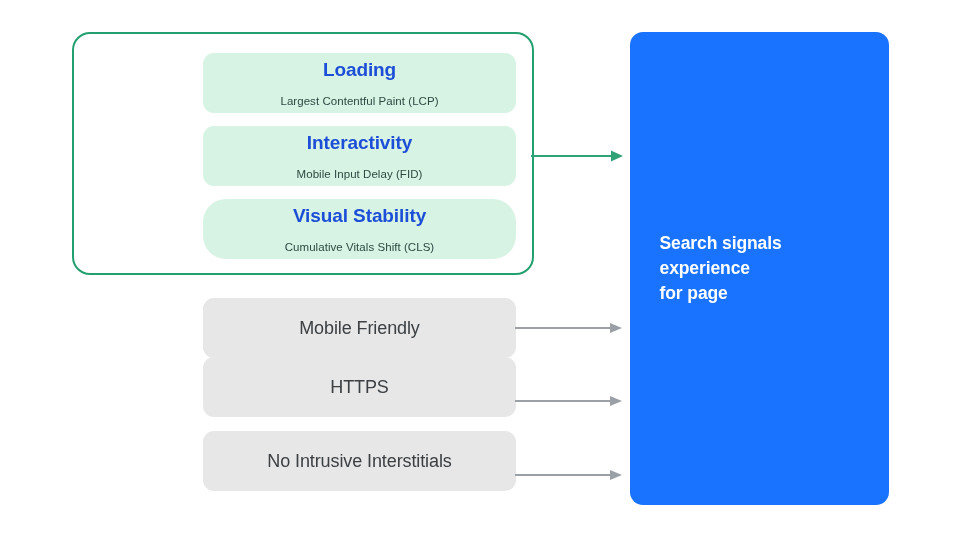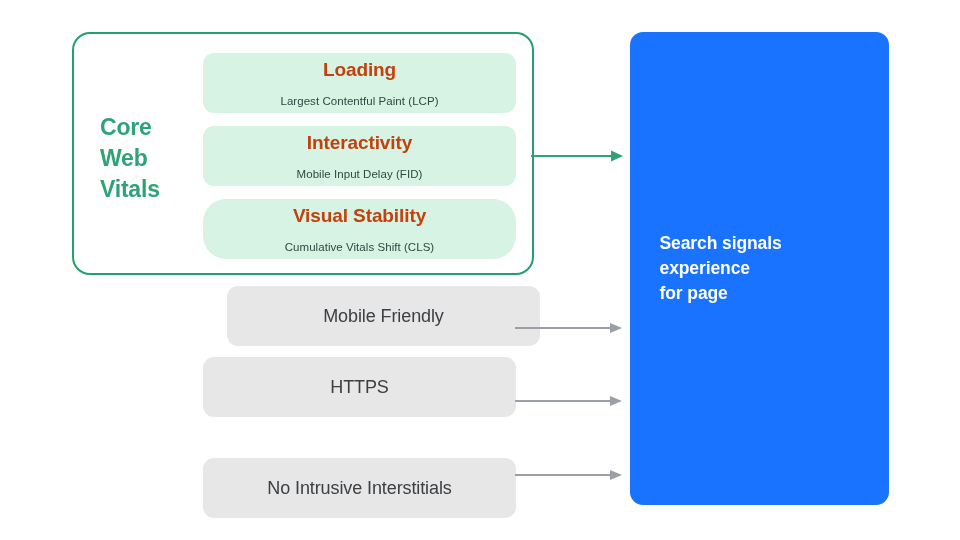--- a/index.html
+++ b/index.html
@@ -60,21 +60,21 @@
     align-items: center;
     justify-content: center;
   }
   .metric-card.card-1 { top: 53px; }
   .metric-card.card-2 { top: 126px; }
   .metric-card.card-3 { top: 199px; border-radius: 23px; }
 
   .metric-title {
     font-size: 19px;
     font-weight: bold;
-    color: #c2410c;
+    color: #1d4ed8;
     line-height: 23px;
     letter-spacing: -0.1px;
   }
   .metric-sub {
     font-size: 11.5px;
     font-weight: normal;
     color: #2d4a43;
     line-height: 16px;
     margin-top: 12px;
     letter-spacing: 0.05px;
@@ -85,23 +85,23 @@
     position: absolute;
     left: 203px;
     width: 313px;
     height: 60px;
     background: #e7e7e8;
     border-radius: 11px;
     display: flex;
     align-items: center;
     justify-content: center;
   }
-  .gray-box.g1 { top: 286px; margin-left: 24px; }
+  .gray-box.g1 { top: 298px; }
   .gray-box.g2 { top: 357px; }
-  .gray-box.g3 { top: 458px; }
+  .gray-box.g3 { top: 431px; }
   .gray-label {
     font-size: 18px;
     font-weight: normal;
     color: #3c4043;
     letter-spacing: -0.1px;
   }
 
   
   .blue-panel {
     position: absolute;
@@ -137,25 +137,20 @@
   .arrow-gray-2 { left: 515px; top: 394px; width: 110px; }
   .arrow-gray-3 { left: 515px; top: 468px; width: 110px; }
 </style>
 </head>
 <body>
 
 <div id="canvas">
 
   <div class="cwv-container"></div>
 
-  <div class="cwv-label">
-    <span>Core</span>
-    <span>Web</span>
-    <span>Vitals</span>
-  </div>
 
   <div class="metric-card card-1">
     <div class="metric-title">Loading</div>
     <div class="metric-sub">Largest Contentful Paint (LCP)</div>
   </div>
 
   <div class="metric-card card-2">
     <div class="metric-title">Interactivity</div>
     <div class="metric-sub">Mobile Input Delay (FID)</div>
   </div>

